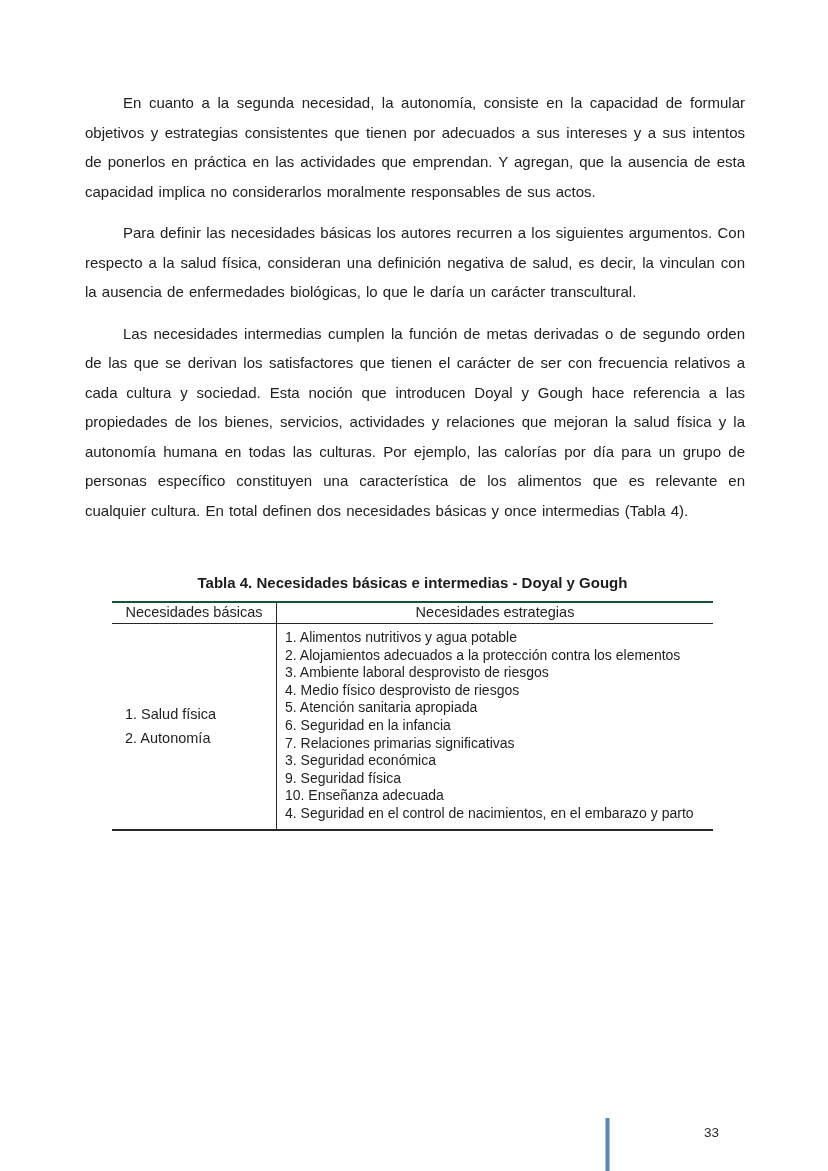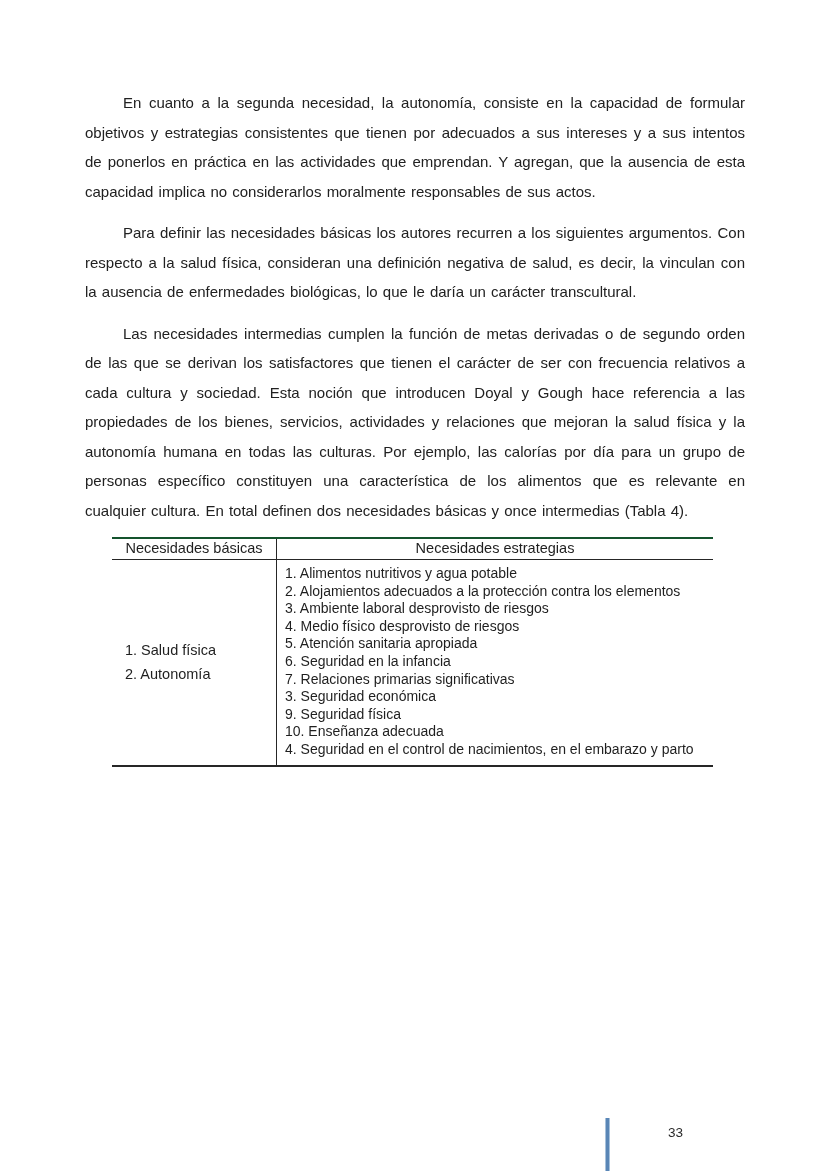--- a/index.html
+++ b/index.html
@@ -79,35 +79,36 @@
     top: 1118px;
     width: 5px;
     height: 53px;
     background: linear-gradient(to right,
       #a6c1dc 0%, #a6c1dc 28%,
       #5a86b6 28%, #5a86b6 72%,
       #a6c1dc 72%, #a6c1dc 100%);
   }
   .page-number {
     position: absolute;
-    left: 668px;
+    left: 704px;
     top: 1125px;
     font-size: 13.5px;
     color: #2a2a2a;
   }
 </style>
 </head>
 <body>
 
 <div class="page">
   <div class="content">
     <p class="para">En cuanto a la segunda necesidad, la autonomía, consiste en la capacidad de formular objetivos y estrategias consistentes que tienen por adecuados a sus intereses y a sus intentos de ponerlos en práctica en las actividades que emprendan. Y agregan, que la ausencia de esta capacidad implica no considerarlos moralmente responsables de sus actos.</p>
     <p class="para">Para definir las necesidades básicas los autores recurren a los siguientes argumentos. Con respecto a la salud física, consideran una definición negativa de salud, es decir, la vinculan con la ausencia de enfermedades biológicas, lo que le daría un carácter transcultural.</p>
     <p class="para">Las necesidades intermedias cumplen la función de metas derivadas o de segundo orden de las que se derivan los satisfactores que tienen el carácter de ser con frecuencia relativos a cada cultura y sociedad. Esta noción que introducen Doyal y Gough hace referencia a las propiedades de los bienes, servicios, actividades y relaciones que mejoran la salud física y la autonomía humana en todas las culturas. Por ejemplo, las calorías por día para un grupo de personas específico constituyen una característica de los alimentos que es relevante en cualquier cultura. En total definen dos necesidades básicas y once intermedias (Tabla 4).</p>
 
+    <div class="table-title">Tabla 4. Necesidades básicas e intermedias - Doyal y Gough</div>
 
     <table class="needs-table">
       <thead>
         <tr>
           <th class="col-basic">Necesidades básicas</th>
           <th class="col-inter">Necesidades estrategias</th>
         </tr>
       </thead>
       <tbody>
         <tr>

